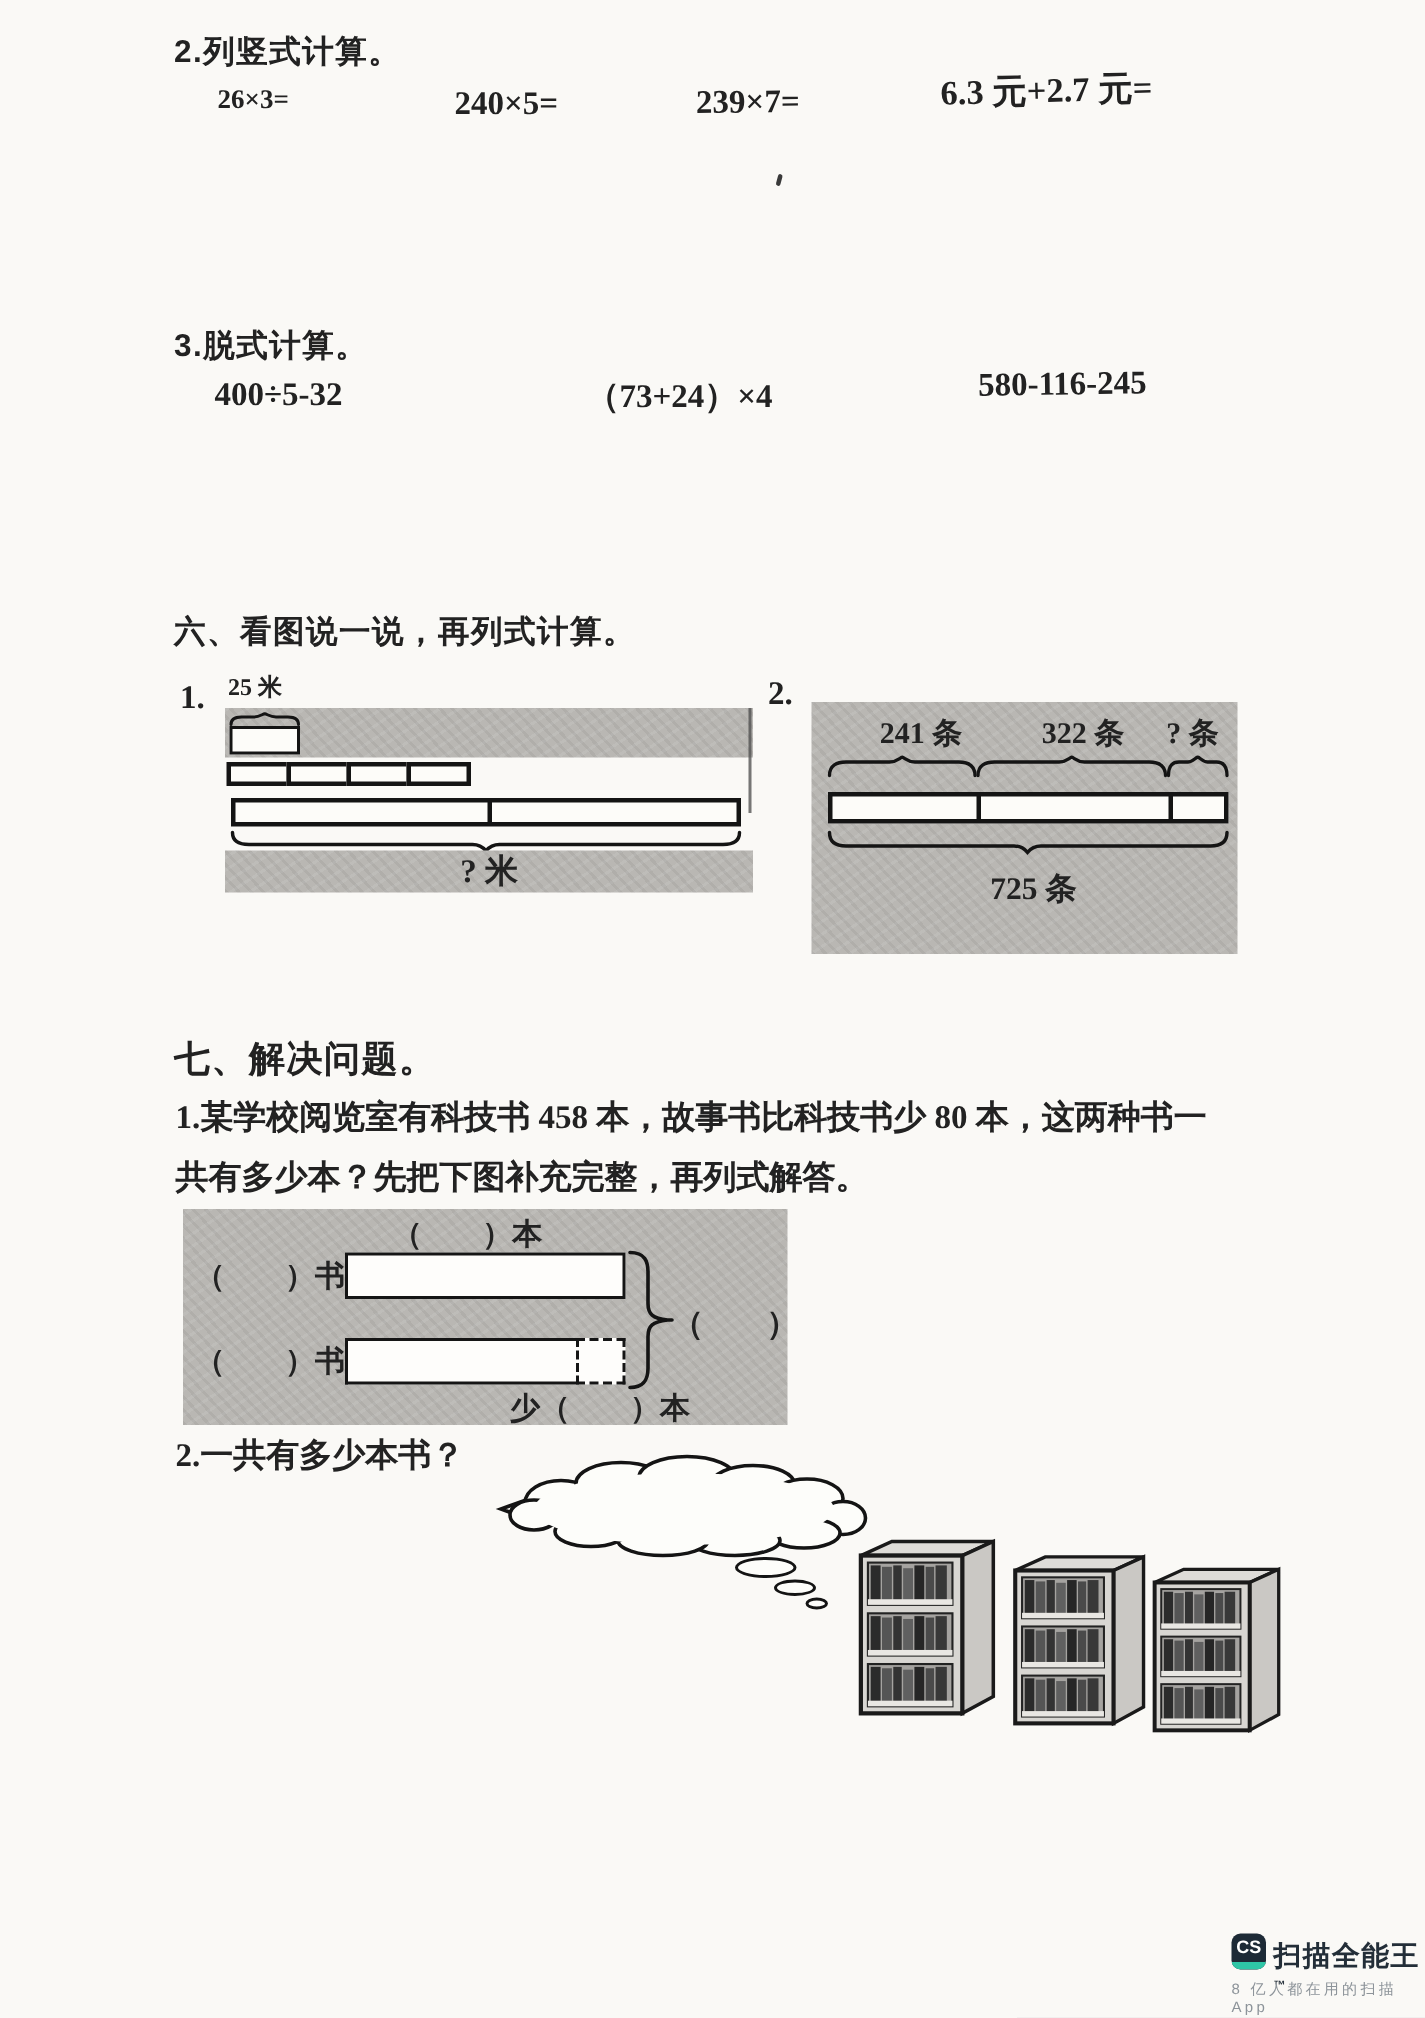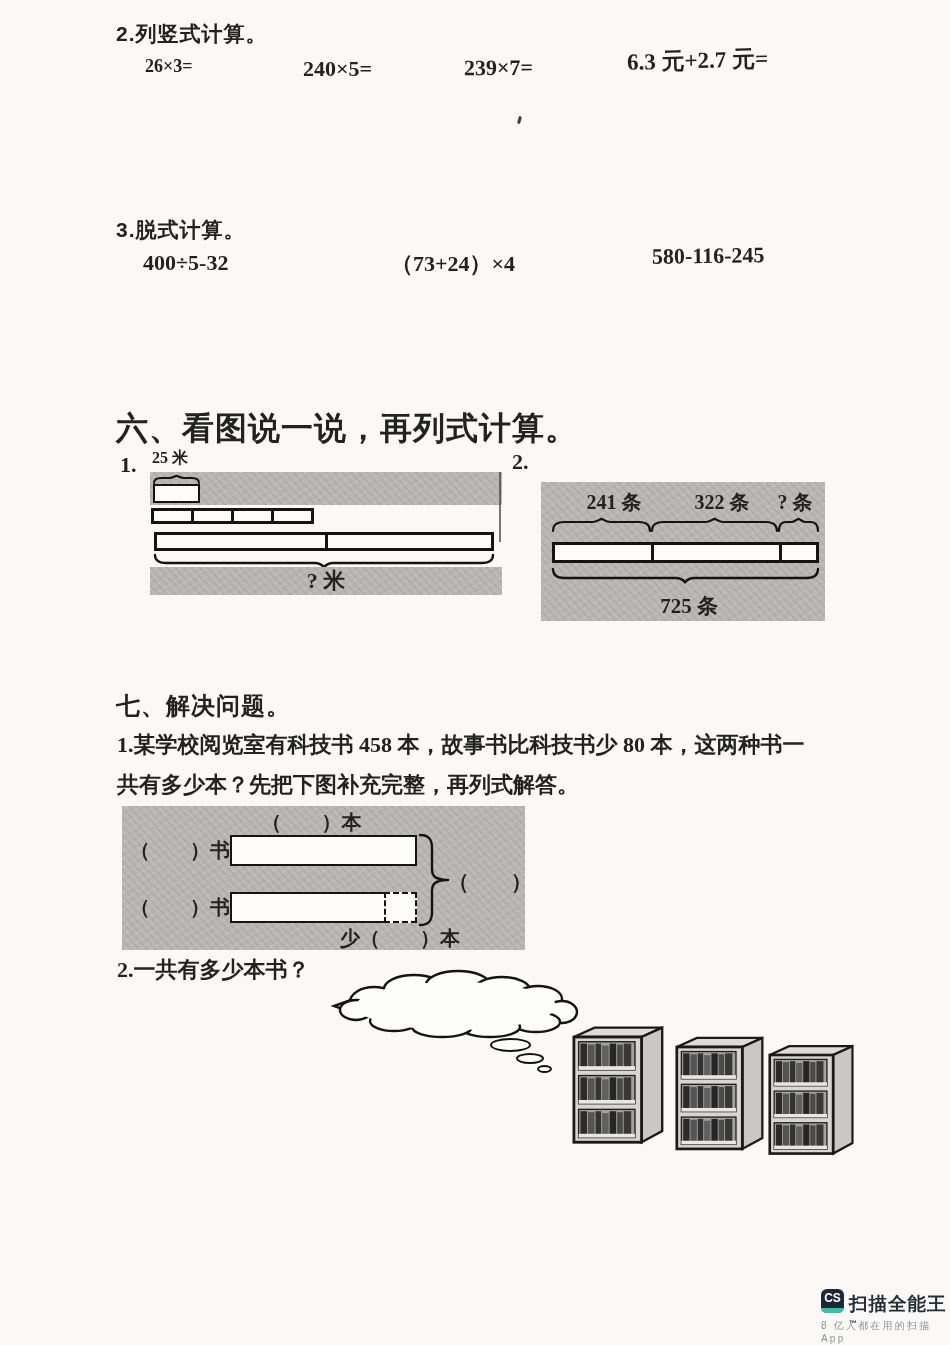--- a/index.html
+++ b/index.html
@@ -33,21 +33,21 @@
   <div class="abs math" style="left:303px;top:56px;font-size:22px">240×5=</div>
   <div class="abs math" style="left:464px;top:55px;font-size:22px;transform:rotate(-0.5deg)">239×7=</div>
   <div class="abs math" style="left:627px;top:45px;font-size:23px;transform:rotate(-1.5deg)">6.3 元+2.7 元=</div>
   <div class="abs" style="left:518px;top:116px;width:3px;height:8px;background:#3a3a3a;border-radius:2px;transform:rotate(15deg)"></div>
 
   <div class="abs hd" style="left:116px;top:216px;font-size:21px">3.脱式计算。</div>
   <div class="abs math" style="left:143px;top:250px;font-size:22px">400÷5-32</div>
   <div class="abs math" style="left:391px;top:249px;font-size:22px">（73+24）×4</div>
   <div class="abs math" style="left:652px;top:243px;font-size:22px;transform:rotate(-0.8deg)">580-116-245</div>
 
-  <div class="abs hd" style="left:116px;top:407px;font-size:32px">六、看图说一说，再列式计算。</div>
+  <div class="abs hd" style="left:116px;top:407px;font-size:21px">六、看图说一说，再列式计算。</div>
 
   <div class="abs math" style="left:120px;top:452px;font-size:22px">1.</div>
   <div class="abs math" style="left:152px;top:448px;font-size:16px">25 米</div>
 
   <div class="abs" style="left:150px;top:471px;width:352px;height:124px">
     <div class="abs gray" style="left:0;top:1px;width:352px;height:33px"></div>
     <div class="abs" style="left:349px;top:1px;width:2px;height:70px;background:#4a4a4a;opacity:.75"></div>
     <svg class="abs brace" style="left:3px;top:4px" width="47" height="9" viewBox="0 0 47 9">
       <path d="M1,8 C1,4 4,3 8,3 L16,3 C20,3 22,1 23.5,0.8 C25,1 27,3 31,3 L39,3 C43,3 46,4 46,8" fill="none" stroke="#141414" stroke-width="2" stroke-linecap="round"></path>
     </svg>
@@ -64,21 +64,21 @@
     <svg class="abs brace" style="left:4px;top:83px" width="340" height="14" viewBox="0 0 340 14">
       <path d="M1,1 C1,7 6,9 12,9 L161,9 C166,9 169,12 170,13.2 C171,12 174,9 179,9 L328,9 C334,9 339,7 339,1" fill="none" stroke="#141414" stroke-width="2.3" stroke-linecap="round"></path>
     </svg>
     <div class="abs gray ctr math" style="left:0;top:96px;width:352px;height:28px;font-size:22px;line-height:28px">
       <span>? 米</span>
     </div>
   </div>
 
   <div class="abs math" style="left:512px;top:449px;font-size:22px">2.</div>
 
-  <div class="abs gray" style="left:541px;top:482px;width:284px;height:139px">
+  <div class="abs gray" style="left:541px;top:468px;width:284px;height:168px">
     <div class="abs math ctr" style="left:33px;top:7px;width:80px;font-size:20px">241 条</div>
     <div class="abs math ctr" style="left:141px;top:7px;width:80px;font-size:20px">322 条</div>
     <div class="abs math ctr" style="left:219px;top:7px;width:70px;font-size:20px">? 条</div>
     <svg class="abs brace" style="left:11px;top:36px" width="99" height="14" viewBox="0 0 99 14">
       <path d="M1,13 C1,6 6,4 12,4 L41,4 C46,4 48,1 49.5,0.8 C51,1 53,4 58,4 L87,4 C93,4 98,6 98,13" fill="none" stroke="#141414" stroke-width="2.2" stroke-linecap="round"></path>
     </svg>
     <svg class="abs brace" style="left:110px;top:36px" width="127" height="14" viewBox="0 0 127 14">
       <path d="M1,13 C1,6 6,4 12,4 L55,4 C60,4 62,1 63.5,0.8 C65,1 67,4 72,4 L115,4 C121,4 126,6 126,13" fill="none" stroke="#141414" stroke-width="2.2" stroke-linecap="round"></path>
     </svg>
     <svg class="abs brace" style="left:237px;top:36px" width="41" height="14" viewBox="0 0 41 14">

